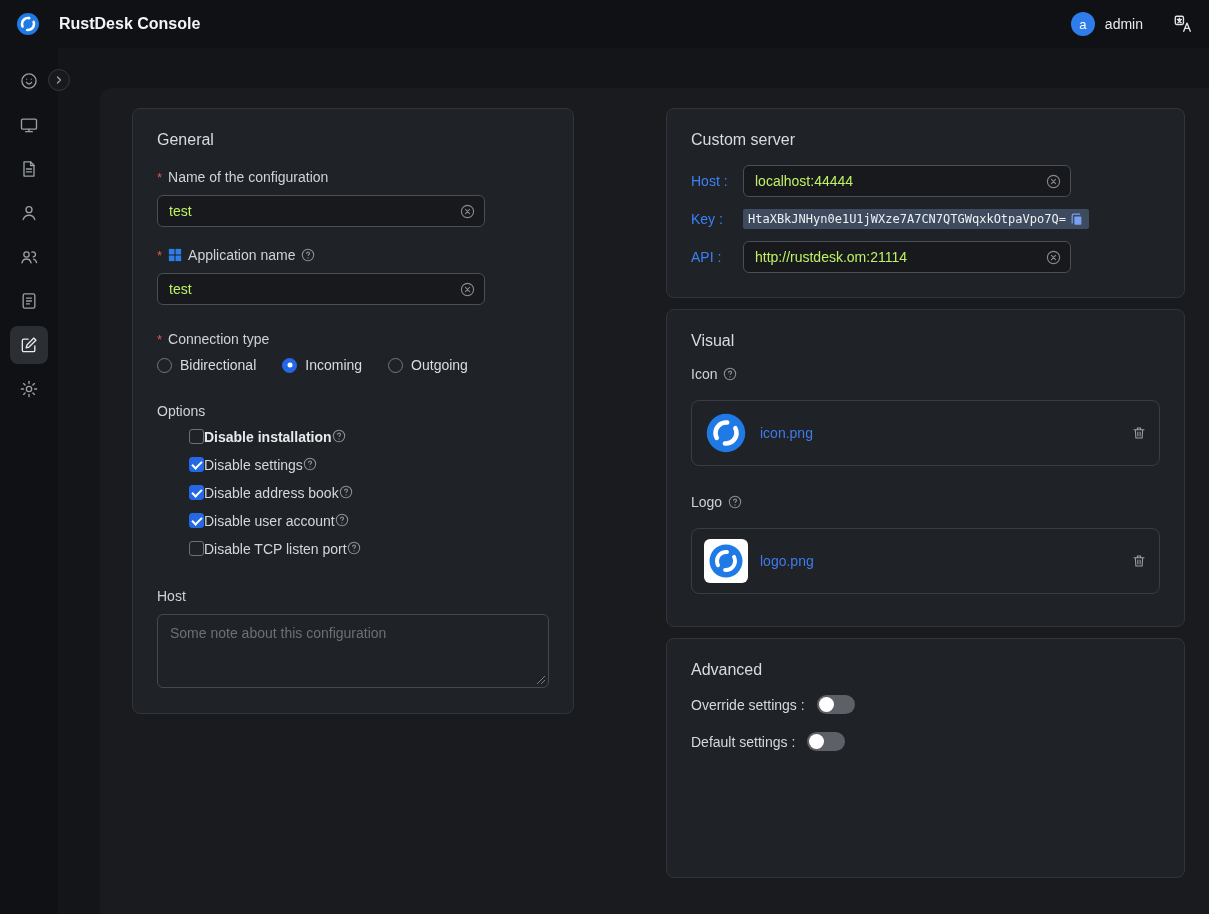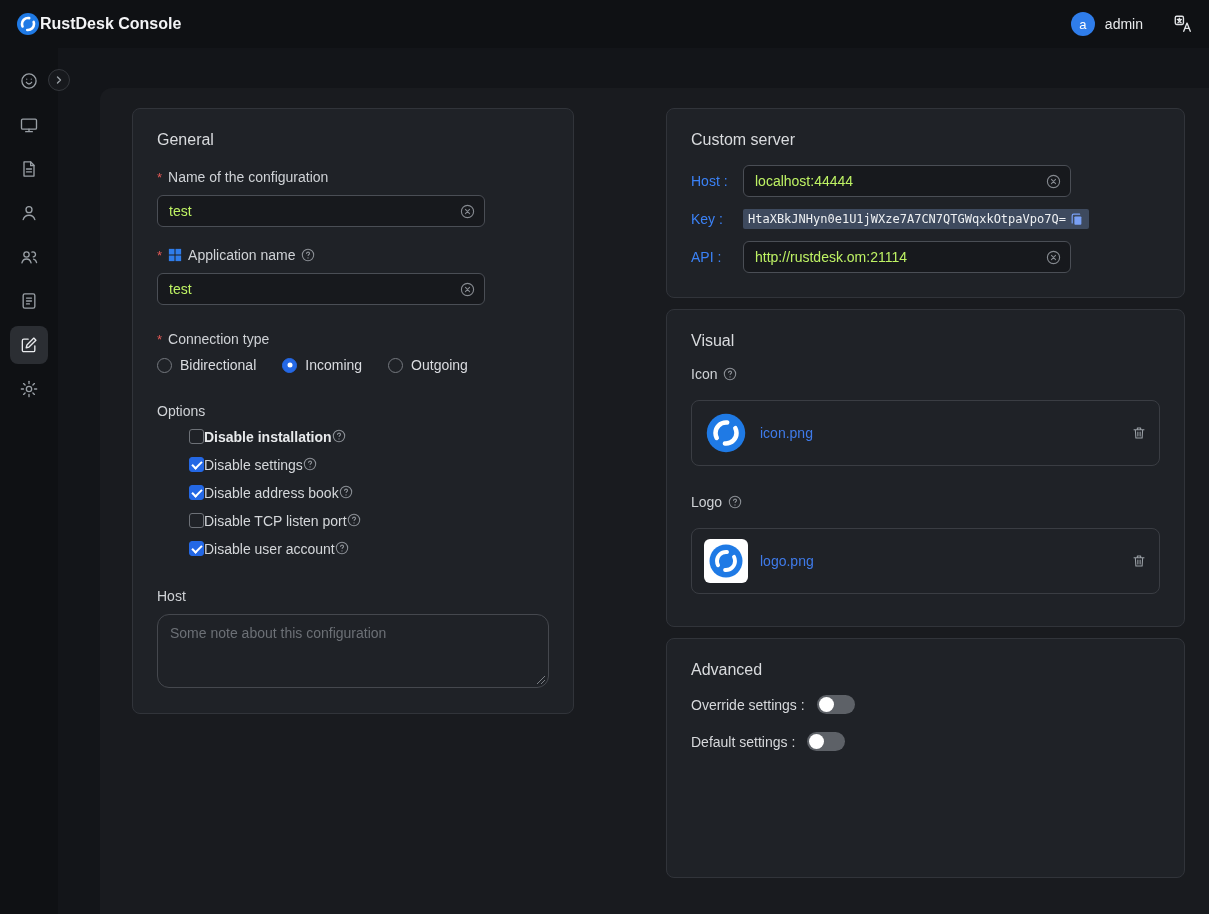--- a/index.html
+++ b/index.html
@@ -7,21 +7,21 @@
   body {
     width:1209px; height:914px; overflow:hidden; position:relative;
     background:#131519; color:#e3e5e8;
     font-family:"Liberation Sans", sans-serif; font-size:14px;
   }
   svg { display:block; }
 
   
   .topbar{position:absolute;top:0;left:0;width:100%;height:48px;background:#0f1114;
     display:flex;align-items:center;justify-content:space-between;padding:0 16px;z-index:20;}
-  .brand{display:flex;align-items:center;gap:0;}
+  .brand{display:flex;align-items:center;gap:19px;}
   .brand-title{font-size:16px;font-weight:700;color:#f3f4f6;}
   .hright{display:flex;align-items:center;gap:10px;}
   .avatar{width:24px;height:24px;border-radius:50%;background:#2f7dea;color:#fff;font-size:13px;
     display:flex;align-items:center;justify-content:center;cursor:pointer;}
   .uname{font-size:14px;color:#e8eaec;margin-right:20px;cursor:pointer;}
   .translate{color:#e2e4e7;cursor:pointer;}
 
   
   .sidebar{position:absolute;top:48px;left:0;width:58px;bottom:0;background:#0f1114;
     display:flex;flex-direction:column;align-items:center;padding-top:14px;gap:6px;z-index:10;}
@@ -64,21 +64,21 @@
   .options-label{margin-top:30px;}
   .cb-row{display:flex;align-items:flex-start;margin-bottom:7px;font-size:14px;color:#d4d7da;height:21px;cursor:pointer;padding-left:32px;}
   .cb{width:15px;height:15px;border-radius:3px;border:1.5px solid #6d7177;position:relative;flex:none;}
   .cb.on{background:#2468e5;border-color:#2468e5;}
   .cb.on::after{content:"";position:absolute;left:4px;top:1px;width:4px;height:8px;
     border:solid #fff;border-width:0 2px 2px 0;transform:rotate(45deg);}
   .cb-bold{font-weight:700;color:#e8eaec;}
 
   .note-label{margin-top:26px;}
   .ta-wrap{position:relative;}
-  textarea.note{width:100%;height:74px;background:transparent;border:1px solid #45484e;border-radius:12px;
+  textarea.note{width:100%;height:74px;background:transparent;border:1px solid #45484e;border-radius:6px;
     color:#e6e8ea;padding:10px 12px;font-family:inherit;font-size:14px;resize:none;outline:none;}
   textarea.note::placeholder{color:#6c7076;}
   .ta-grip{position:absolute;right:4px;bottom:7px;width:10px;height:10px;
     background:repeating-linear-gradient(135deg,transparent 0 2px,#7a7e84 2px 3px);
     clip-path:polygon(100% 0,100% 100%,0 100%);}
 
   
   .srow{display:flex;align-items:center;margin-bottom:12px;}
   .srow:last-child{margin-bottom:2px;}
   .slabel{width:52px;flex:none;font-size:14px;color:#3b82f6;}
@@ -310,33 +310,33 @@
         <span>Disable address book</span>
         <span class="help">
             <svg viewBox="0 0 16 16" width="14" height="14" fill="none" stroke="currentColor" stroke-width="1.2" stroke-linecap="round">
               <circle cx="8" cy="8" r="6.5"></circle>
               <path d="M6.3 6.2c.2-1 1-1.5 1.8-1.5.9 0 1.7.6 1.7 1.5 0 1.2-1.6 1.3-1.6 2.4"></path>
               <circle cx="8" cy="11.3" r="0.7" fill="currentColor" stroke="none"></circle>
             </svg>
           </span>
       </div>
       <div class="cb-row">
+        <span class="cb on"></span>
+        <span>Disable user account</span>
+        <span class="help">
+            <svg viewBox="0 0 16 16" width="14" height="14" fill="none" stroke="currentColor" stroke-width="1.2" stroke-linecap="round">
+              <circle cx="8" cy="8" r="6.5"></circle>
+              <path d="M6.3 6.2c.2-1 1-1.5 1.8-1.5.9 0 1.7.6 1.7 1.5 0 1.2-1.6 1.3-1.6 2.4"></path>
+              <circle cx="8" cy="11.3" r="0.7" fill="currentColor" stroke="none"></circle>
+            </svg>
+          </span>
+      </div>
+      <div class="cb-row">
         <span class="cb"></span>
         <span>Disable TCP listen port</span>
-        <span class="help">
-            <svg viewBox="0 0 16 16" width="14" height="14" fill="none" stroke="currentColor" stroke-width="1.2" stroke-linecap="round">
-              <circle cx="8" cy="8" r="6.5"></circle>
-              <path d="M6.3 6.2c.2-1 1-1.5 1.8-1.5.9 0 1.7.6 1.7 1.5 0 1.2-1.6 1.3-1.6 2.4"></path>
-              <circle cx="8" cy="11.3" r="0.7" fill="currentColor" stroke="none"></circle>
-            </svg>
-          </span>
-      </div>
-      <div class="cb-row">
-        <span class="cb on"></span>
-        <span>Disable user account</span>
         <span class="help">
             <svg viewBox="0 0 16 16" width="14" height="14" fill="none" stroke="currentColor" stroke-width="1.2" stroke-linecap="round">
               <circle cx="8" cy="8" r="6.5"></circle>
               <path d="M6.3 6.2c.2-1 1-1.5 1.8-1.5.9 0 1.7.6 1.7 1.5 0 1.2-1.6 1.3-1.6 2.4"></path>
               <circle cx="8" cy="11.3" r="0.7" fill="currentColor" stroke="none"></circle>
             </svg>
           </span>
       </div>
 
       <div class="flabel note-label">Host</div>

